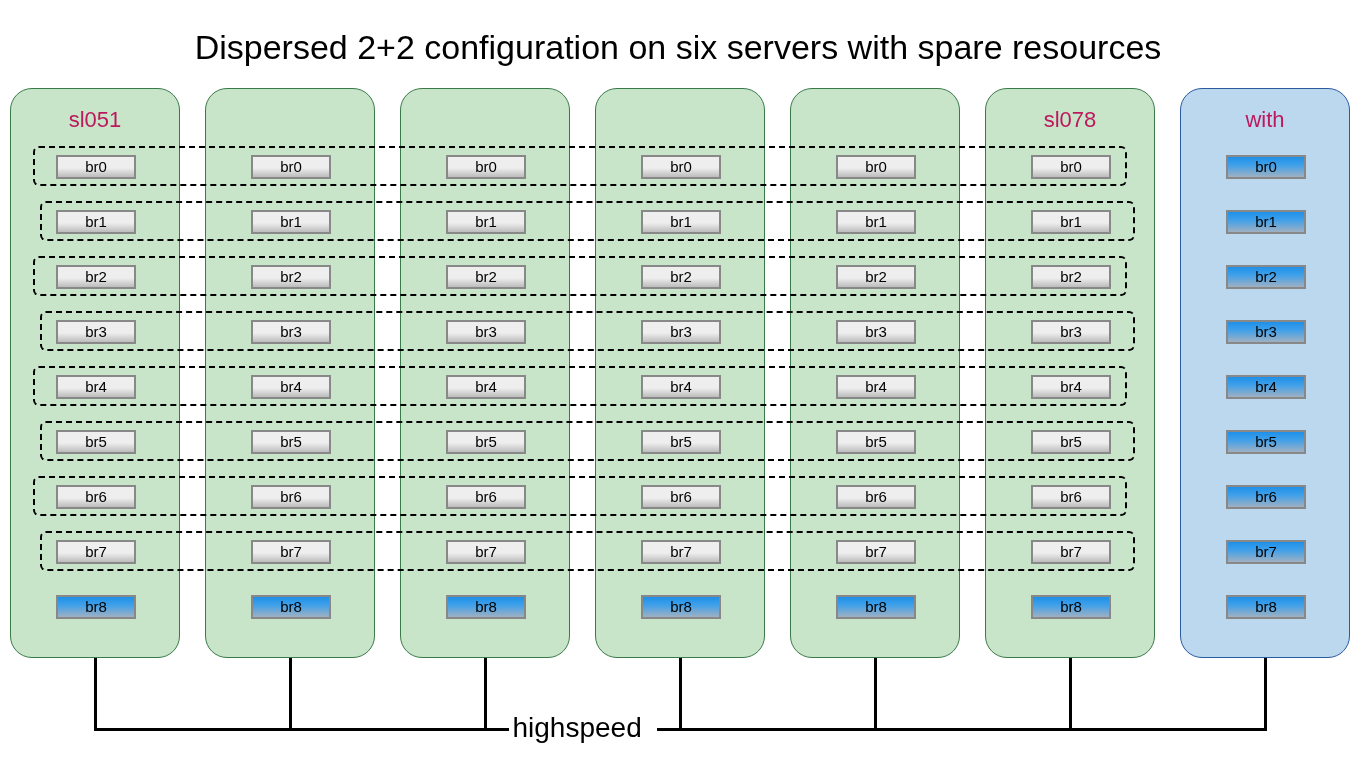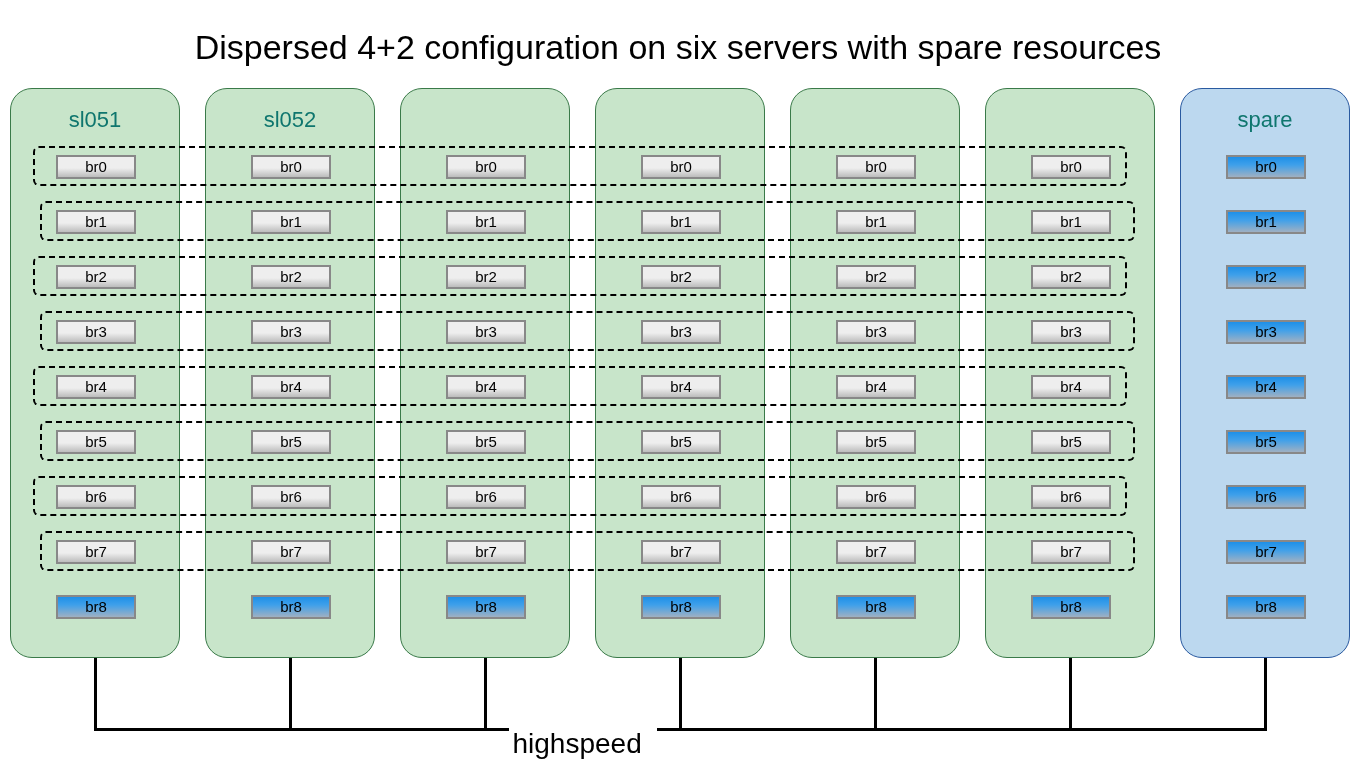--- a/index.html
+++ b/index.html
@@ -37,21 +37,21 @@
     border-color: #2a5aa0;
     background: #bcd8ef;
   }
   .server-label {
     position: absolute;
     top: 18px;
     left: 0;
     right: 0;
     text-align: center;
     font-size: 22px;
-    color: #0f766e;
+    color: #be185d;
   }
   .brick {
     position: absolute;
     left: 45px;
     width: 80px;
     height: 24px;
     border: 2px solid #888888;
     box-sizing: border-box;
     text-align: center;
     font-size: 15px;
@@ -77,35 +77,34 @@
   .bus-label {
     position: absolute;
     font-size: 28px;
     color: #000;
   }
 </style>
 </head>
 <body>
 
 <div class="stage" id="stage">
-  <div class="title">Dispersed 4+2 configuration on six servers with spare resources</div>
+  <div class="title">Dispersed 2+2 configuration on six servers with spare resources</div>
 <div class="server" style="left: 10px;">
       <div class="server-label">sl051</div>
       <div class="brick" style="top: 66px;">br0</div>
       <div class="brick" style="top: 121px;">br1</div>
       <div class="brick" style="top: 176px;">br2</div>
       <div class="brick" style="top: 231px;">br3</div>
       <div class="brick" style="top: 286px;">br4</div>
       <div class="brick" style="top: 341px;">br5</div>
       <div class="brick" style="top: 396px;">br6</div>
       <div class="brick" style="top: 451px;">br7</div>
       <div class="brick blue" style="top: 506px;">br8</div>
     </div>
     <div class="server" style="left: 205px;">
-      <div class="server-label">sl052</div>
       <div class="brick" style="top: 66px;">br0</div>
       <div class="brick" style="top: 121px;">br1</div>
       <div class="brick" style="top: 176px;">br2</div>
       <div class="brick" style="top: 231px;">br3</div>
       <div class="brick" style="top: 286px;">br4</div>
       <div class="brick" style="top: 341px;">br5</div>
       <div class="brick" style="top: 396px;">br6</div>
       <div class="brick" style="top: 451px;">br7</div>
       <div class="brick blue" style="top: 506px;">br8</div>
     </div>
@@ -136,32 +135,33 @@
       <div class="brick" style="top: 121px;">br1</div>
       <div class="brick" style="top: 176px;">br2</div>
       <div class="brick" style="top: 231px;">br3</div>
       <div class="brick" style="top: 286px;">br4</div>
       <div class="brick" style="top: 341px;">br5</div>
       <div class="brick" style="top: 396px;">br6</div>
       <div class="brick" style="top: 451px;">br7</div>
       <div class="brick blue" style="top: 506px;">br8</div>
     </div>
     <div class="server" style="left: 985px;">
+      <div class="server-label">sl078</div>
       <div class="brick" style="top: 66px;">br0</div>
       <div class="brick" style="top: 121px;">br1</div>
       <div class="brick" style="top: 176px;">br2</div>
       <div class="brick" style="top: 231px;">br3</div>
       <div class="brick" style="top: 286px;">br4</div>
       <div class="brick" style="top: 341px;">br5</div>
       <div class="brick" style="top: 396px;">br6</div>
       <div class="brick" style="top: 451px;">br7</div>
       <div class="brick blue" style="top: 506px;">br8</div>
     </div>
     <div class="server spare" style="left: 1180px;">
-      <div class="server-label">spare</div>
+      <div class="server-label">with</div>
       <div class="brick blue" style="top: 66px;">br0</div>
       <div class="brick blue" style="top: 121px;">br1</div>
       <div class="brick blue" style="top: 176px;">br2</div>
       <div class="brick blue" style="top: 231px;">br3</div>
       <div class="brick blue" style="top: 286px;">br4</div>
       <div class="brick blue" style="top: 341px;">br5</div>
       <div class="brick blue" style="top: 396px;">br6</div>
       <div class="brick blue" style="top: 451px;">br7</div>
       <div class="brick blue" style="top: 506px;">br8</div>
     </div>
@@ -173,16 +173,16 @@
     <div class="dashed-band" style="left: 40px; width: 1095px; top: 421px;"></div>
     <div class="dashed-band" style="left: 33px; width: 1094px; top: 476px;"></div>
     <div class="dashed-band" style="left: 40px; width: 1095px; top: 531px;"></div>
     <div class="network-line" style="left: 93.5px; top: 658px; width: 3px; height: 73px;"></div>
     <div class="network-line" style="left: 288.5px; top: 658px; width: 3px; height: 73px;"></div>
     <div class="network-line" style="left: 483.5px; top: 658px; width: 3px; height: 73px;"></div>
     <div class="network-line" style="left: 678.5px; top: 658px; width: 3px; height: 73px;"></div>
     <div class="network-line" style="left: 873.5px; top: 658px; width: 3px; height: 73px;"></div>
     <div class="network-line" style="left: 1068.5px; top: 658px; width: 3px; height: 73px;"></div>
     <div class="network-line" style="left: 1263.5px; top: 658px; width: 3px; height: 73px;"></div>
-    <div class="bus-label" style="left: 512.5px; top: 712px; margin-top: 16px;">highspeed</div>
+    <div class="bus-label" style="left: 512.5px; top: 712px;">highspeed</div>
     <div class="network-line" style="left: 95px; top: 728px; height: 3px; width: 413.5px;"></div>
     <div class="network-line" style="left: 656.5px; top: 728px; height: 3px; width: 608.5px;"></div>
   </div>
 
 </body></html>

